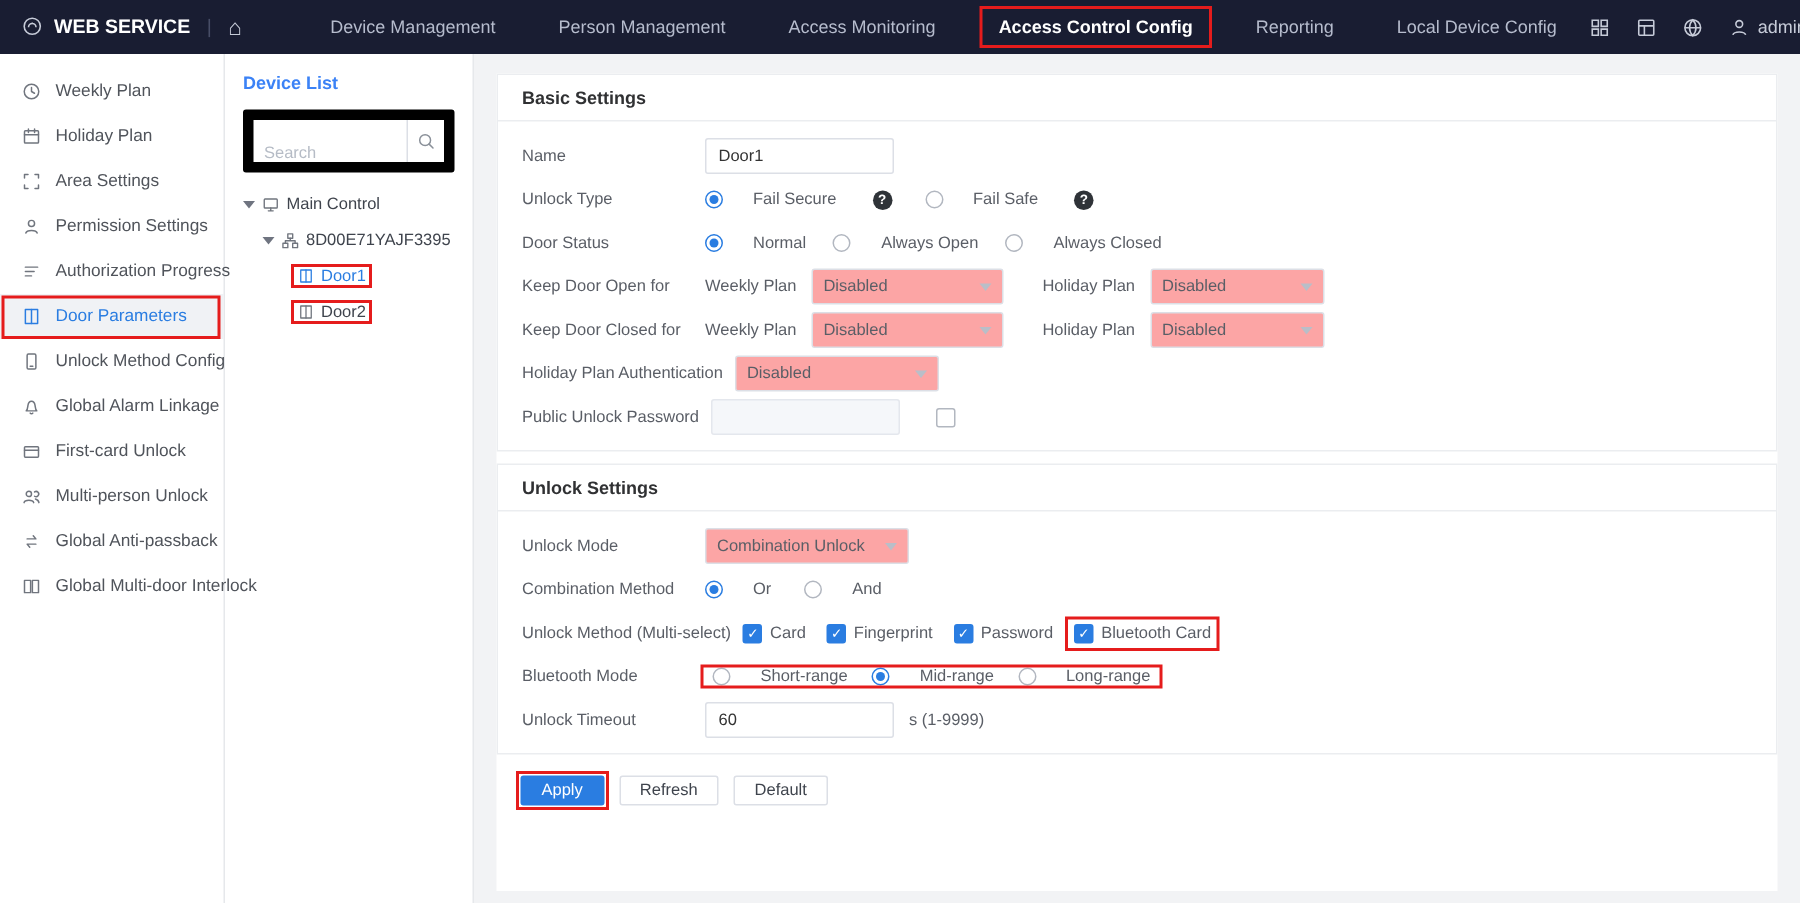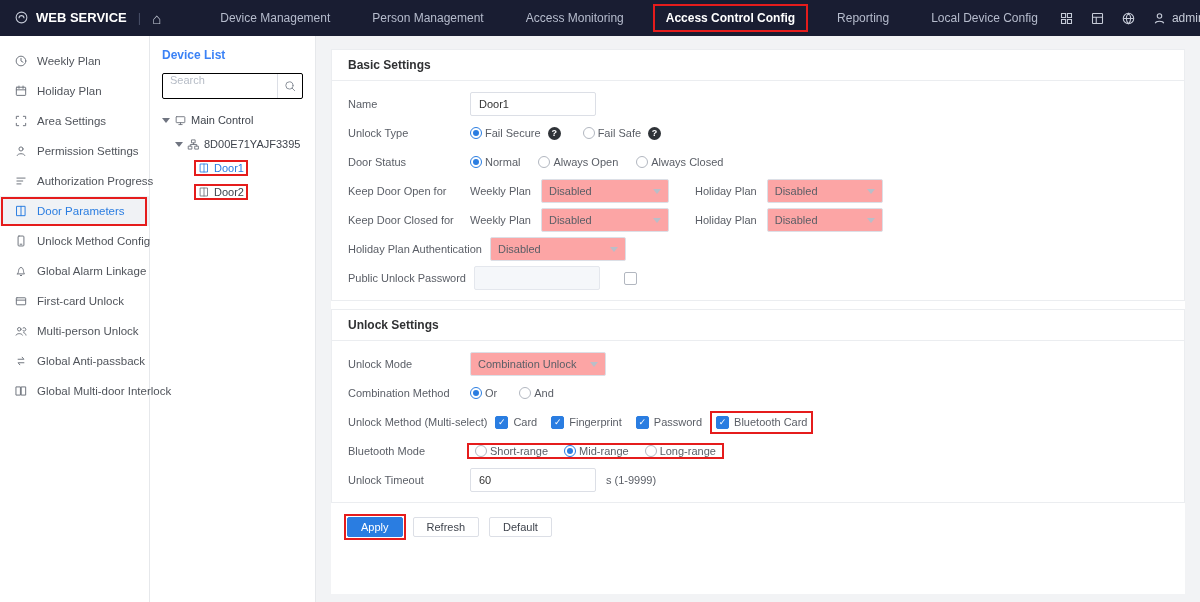--- a/index.html
+++ b/index.html
@@ -22,21 +22,21 @@
   .body{display:flex;height:566px}
   .sidebar{width:150px;background:#fff;border-right:1px solid #e6e8eb;padding-top:10px;flex:none}
   .side-item{height:30px;display:flex;align-items:center;gap:9px;padding-left:14px;font-size:11.5px;color:#50545b;cursor:pointer;position:relative;white-space:nowrap}
   .side-item .ic{stroke:#70757e}
   .side-item.sel{color:#2a7de1;background:#f0f2f5}
   .side-item.sel .ic{stroke:#2a7de1}
   .ic{width:14px;height:14px;flex:none;fill:none;stroke:#70757e;stroke-width:1.7;stroke-linecap:round;stroke-linejoin:round}
 
   .device-panel{width:166px;background:#fff;border-right:1px solid #e6e8eb;padding:12px 12px 0;flex:none}
   .dp-title{font-size:12px;font-weight:bold;color:#3b82f6;margin-bottom:11px}
-  .search{display:flex;align-items:flex-start;border:1px solid #000000;border-radius:2px;height:26px;background:#fff}
+  .search{display:flex;align-items:flex-end;border:7px solid #000000;border-radius:2px;height:42px;background:#fff}
   .search input{border:0;outline:0;flex:1;min-width:0;padding:0 7px;font-size:11px;color:#333;font-family:inherit;background:transparent}
   .search input::placeholder{color:#b6bcc6}
   .sbtn{width:25px;align-self:stretch;border-left:1px solid #dcdfe6;display:flex;align-items:center;justify-content:center;cursor:pointer}
   .tree{margin-top:9px;font-size:11px;color:#3f444d}
   .tnode{display:flex;align-items:center;gap:4px;height:24px;cursor:pointer;white-space:nowrap}
   .tcaret{width:0;height:0;border:4px solid transparent;border-top:5px solid #6f7480;margin-top:5px;flex:none}
   .lvl2{padding-left:13px}
   .lvl3{padding-left:34px}
   .door-sel{color:#2a7de1}
   .doorwrap{display:flex;align-items:center;gap:4px;position:relative;padding:1px 2px}
@@ -50,21 +50,21 @@
   .row{display:flex;align-items:center;min-height:26px;margin-bottom:3px;font-size:11px;color:#5a5e66}
   .label{min-width:122px;padding-right:8px;white-space:nowrap;flex:none}
   .ctrl{display:flex;align-items:center}
 
   .tinput{height:24px;width:126px;border:1px solid #dcdfe6;border-radius:2px;padding:0 8px;font-size:11px;color:#333;background:#fff;outline:none;font-family:inherit}
   .tinput.dis{background:#f5f7fa;border-color:#e4e7ed}
   .selectbox{height:24px;min-width:128px;border:1px solid #dcdfe6;border-radius:2px;display:flex;align-items:center;justify-content:space-between;gap:8px;padding:0 7px;font-size:11px;color:#5a5e66;background:#fca5a5;cursor:pointer}
   .caret{width:0;height:0;border:4px solid transparent;border-top:5px solid #b9bec8;margin-top:5px}
 
   .radio-group{display:flex;gap:22px}
-  .radio{display:flex;align-items:flex-start;gap:3px;cursor:pointer}
+  .radio{display:flex;align-items:flex-start;gap:20px;cursor:pointer}
   .rdot{width:12px;height:12px;border:1px solid #b2b7c0;border-radius:50%;background:#fff;position:relative;flex:none}
   .radio.on .rdot{border-color:#2a7de1}
   .radio.on .rdot::after{content:'';position:absolute;inset:2px;border-radius:50%;background:#2a7de1}
 
   .chk-group{display:flex;gap:14px}
   .chk{display:flex;align-items:center;gap:5px;cursor:pointer}
   .cbox{width:13px;height:13px;border:1px solid #b2b7c0;border-radius:2px;background:#fff;color:#fff;font-size:9px;line-height:11px;text-align:center;flex:none}
   .chk.on .cbox{background:#2a7de1;border-color:#2a7de1}
 
   .help{width:13px;height:13px;border-radius:50%;background:#2f3338;color:#fff;font-size:9px;line-height:13px;text-align:center;font-weight:bold;margin-left:4px;flex:none;cursor:pointer}

